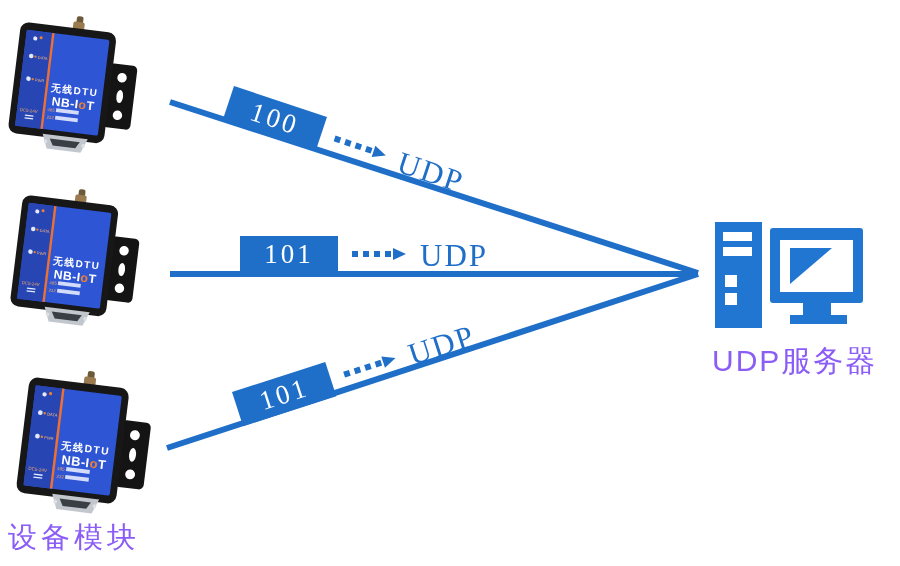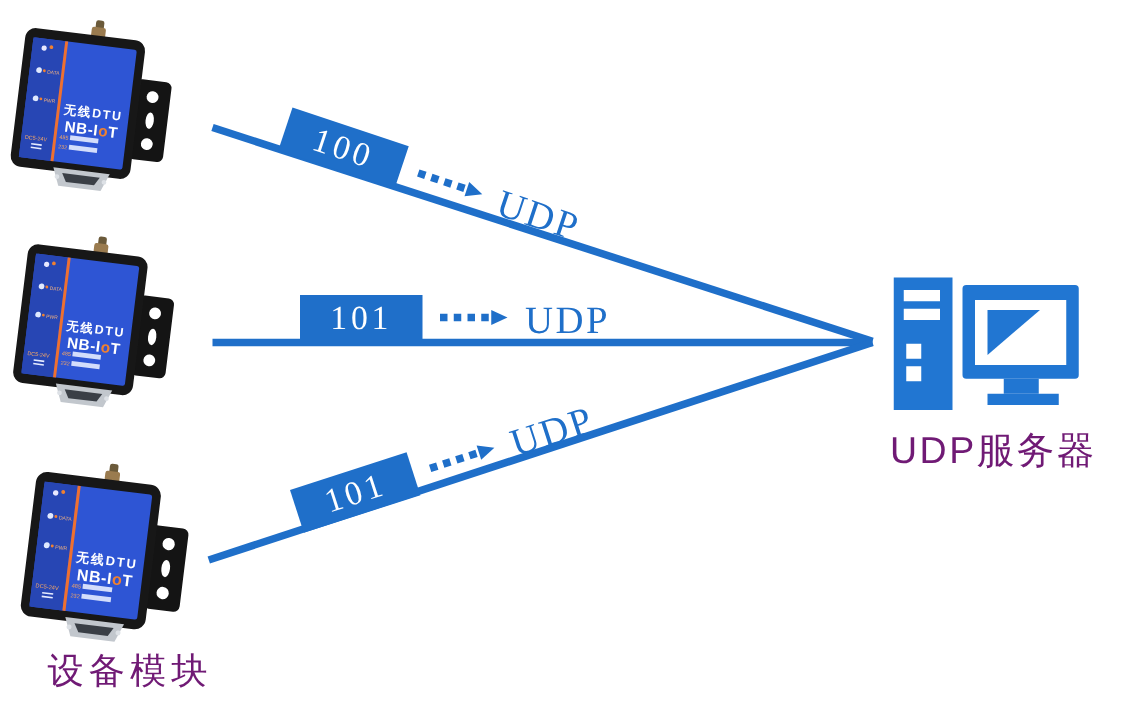--- a/index.html
+++ b/index.html
@@ -22,23 +22,23 @@
   #conn-bottom{left:232px;top:392px;transform:rotate(-17.9deg);}
   
   .device-wrap{width:142px;height:154px;}
   #device-top{left:6px;top:12px;}
   #device-middle{left:8px;top:185px;}
   #device-bottom{left:14px;top:368px;width:148px;height:158px;}
   .device-wrap svg{width:100%;height:100%;}
   
   #server-icon-wrap{left:710px;top:216px;width:162px;height:112px;}
   
-  .caption{color:#701a75;font-size:29px;letter-spacing:4px;line-height:1.1;}
+  .caption{color:#8b5cf6;font-size:29px;letter-spacing:4px;line-height:1.1;}
   #caption-server{left:712px;top:344px;letter-spacing:2px;font-size:30px;}
-  #caption-devices{left:38px;top:522px;}
+  #caption-devices{left:8px;top:522px;}
 </style>
 </head>
 <body>
 
 <svg width="0" height="0" style="position:absolute" aria-hidden="true">
   <defs>
     <g id="dtu-shape">
       <g transform="rotate(7 72 78)">
 
         <g>

